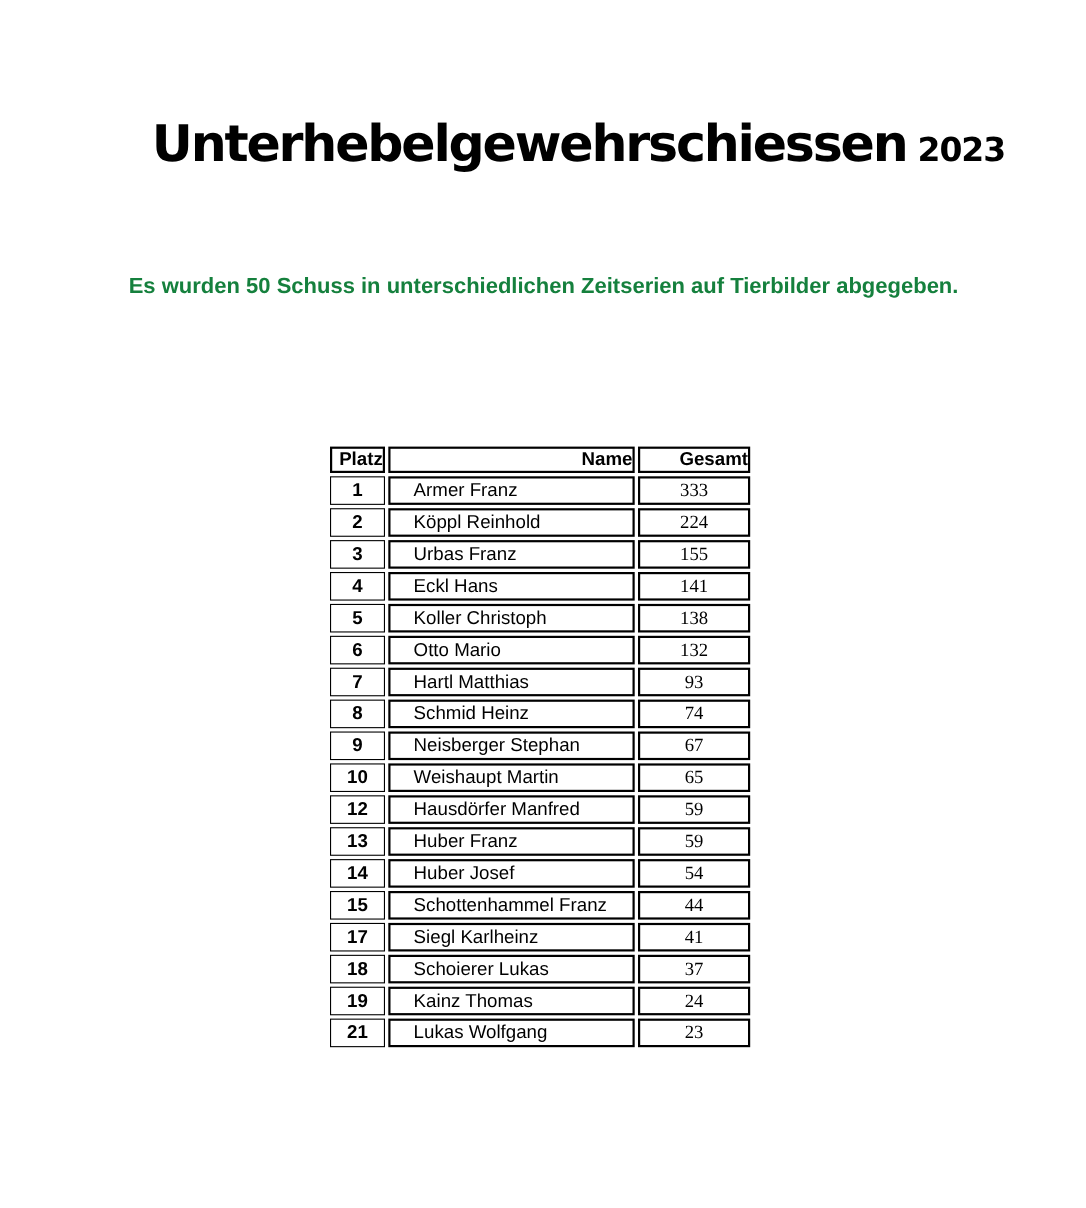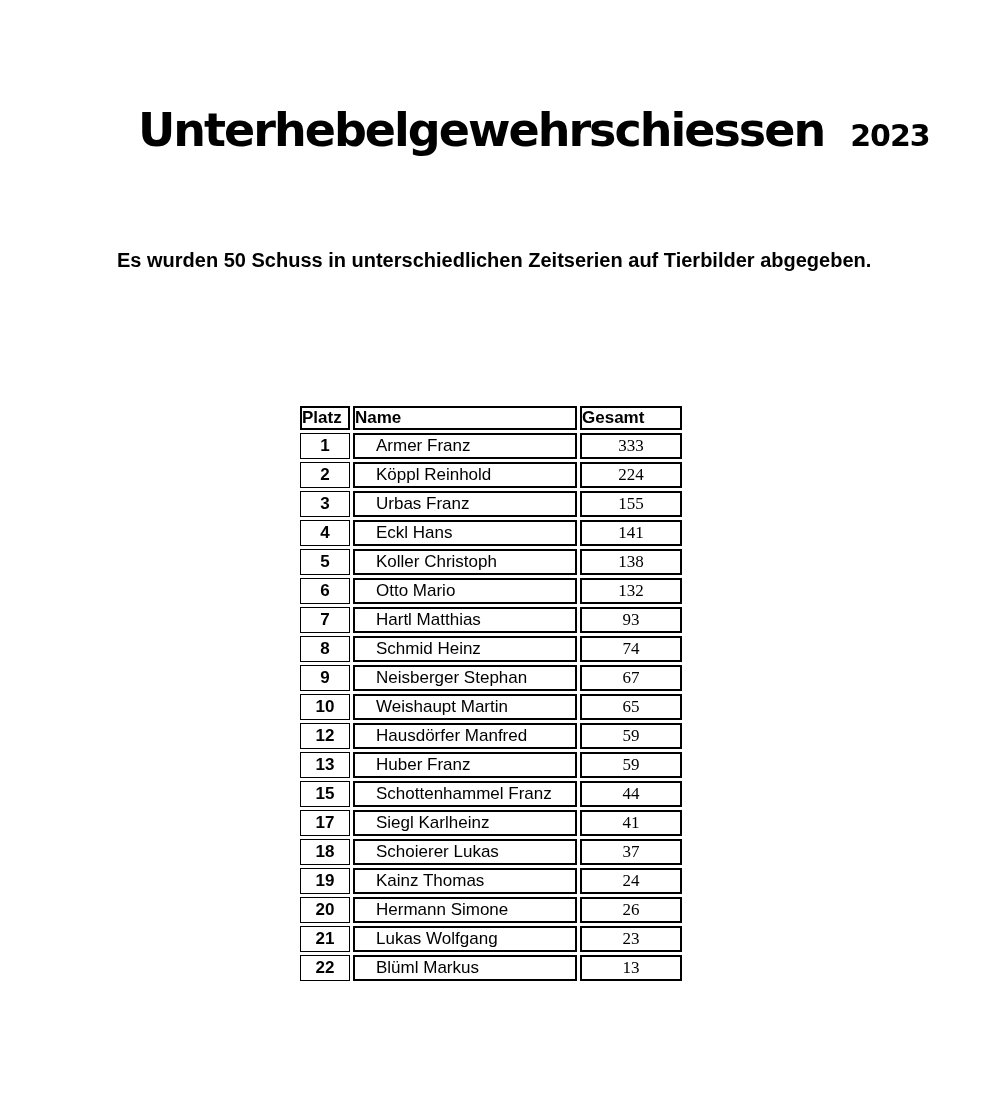--- a/index.html
+++ b/index.html
@@ -23,31 +23,31 @@
     font-family: "DejaVu Sans", sans-serif;
     font-weight: bold;
     font-size: 46px;
     letter-spacing: -2px;
     white-space: nowrap;
     color: #000000;
   }
   .doc-title .year {
     font-size: 30px;
     letter-spacing: -1px;
-    margin-left: 26px;
+    margin-left: 10px;
   }
   .doc-intro {
     position: absolute;
     left: 117px;
     top: 240px;
     font-weight: bold;
     font-size: 20px;
     line-height: 41px;
     white-space: nowrap;
-    color: #000000;
+    color: #15803d;
   }
   table.results {
     position: absolute;
     left: 297px;
     top: 403px;
     border-collapse: separate;
     border-spacing: 3px;
     table-layout: fixed;
     font-family: "Liberation Sans", sans-serif;
     font-size: 17px;
@@ -58,21 +58,21 @@
     height: 26px;
     padding: 0;
     vertical-align: middle;
     background: #ffffff;
     border: 2px solid #000000;
     overflow: hidden;
     white-space: nowrap;
   }
   .results th {
     font-weight: bold;
-    text-align: left;
+    text-align: right;
     height: 15px;
   }
   .col-platz  { width: 50px; }
   .col-name   { width: 224px; }
   .col-gesamt { width: 102px; }
   .results td.platz {
     border-width: 1px;
     font-weight: bold;
     text-align: center;
   }
@@ -161,50 +161,45 @@
           <td class="platz">12</td>
           <td class="name">Hausdörfer Manfred</td>
           <td class="gesamt">59</td>
         </tr>
         <tr>
           <td class="platz">13</td>
           <td class="name">Huber Franz</td>
           <td class="gesamt">59</td>
         </tr>
         <tr>
+          <td class="platz">14</td>
+          <td class="name">Huber Josef</td>
+          <td class="gesamt">54</td>
+        </tr>
+        <tr>
           <td class="platz">15</td>
           <td class="name">Schottenhammel Franz</td>
           <td class="gesamt">44</td>
         </tr>
         <tr>
           <td class="platz">17</td>
           <td class="name">Siegl Karlheinz</td>
           <td class="gesamt">41</td>
         </tr>
         <tr>
           <td class="platz">18</td>
           <td class="name">Schoierer Lukas</td>
           <td class="gesamt">37</td>
         </tr>
         <tr>
           <td class="platz">19</td>
           <td class="name">Kainz Thomas</td>
           <td class="gesamt">24</td>
         </tr>
         <tr>
-          <td class="platz">20</td>
-          <td class="name">Hermann Simone</td>
-          <td class="gesamt">26</td>
-        </tr>
-        <tr>
           <td class="platz">21</td>
           <td class="name">Lukas Wolfgang</td>
           <td class="gesamt">23</td>
         </tr>
-        <tr>
-          <td class="platz">22</td>
-          <td class="name">Blüml Markus</td>
-          <td class="gesamt">13</td>
-        </tr>
       </tbody>
   </table>
 
 </div>
 
 </body></html>

